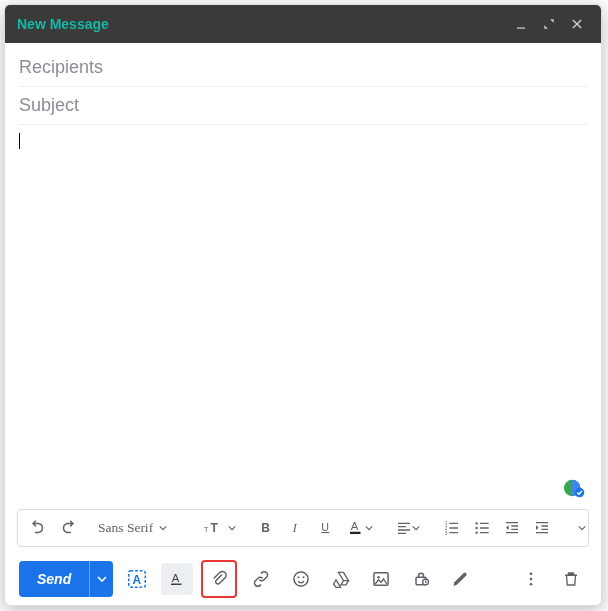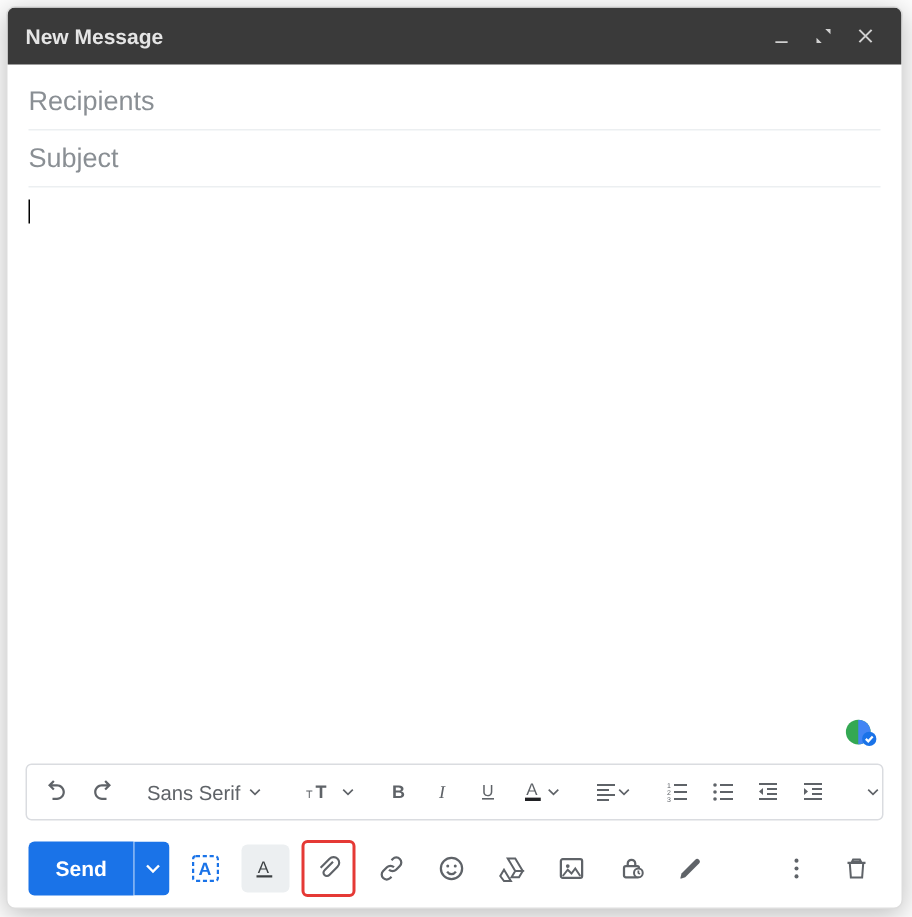--- a/index.html
+++ b/index.html
@@ -18,21 +18,21 @@
     background: #fff;
     border: 1px solid #ddd;
     border-radius: 6px;
     box-shadow: 0 4px 18px rgba(0,0,0,0.25);
     display: flex;
     flex-direction: column;
     overflow: hidden;
   }
   .titlebar {
     background: #3a3a3a;
-    color: #e5e5e5;
+    color: #14b8a6;
     height: 38px;
     display: flex;
     align-items: center;
     padding: 0 12px;
   }
   .titlebar .title {
     font-size: 14px;
     font-weight: bold;
     flex: 1;
   }
@@ -104,20 +104,21 @@
   }
   .font-family {
     display:flex; align-items:center; gap:4px;
     padding: 0 4px;
     cursor:pointer;
     color:#5f6368;
     font-size: 13.5px;
     height:28px;
     border-radius:3px;
     min-width: 86px;
+    font-family: Liberation Serif, serif;
   }
   .caret-down { margin-left:2px; }
 
   .action-bar {
     height: 52px;
     display:flex;
     align-items:center;
     padding: 0 14px;
     gap: 8px;
   }
@@ -127,20 +128,21 @@
   }
   .send-btn {
     background:#1a73e8;
     color:#fff;
     border:none;
     font-size:14px;
     font-weight:600;
     padding: 0 18px;
     border-radius: 4px 0 0 4px;
     cursor:pointer;
+    font-style:italic;
   }
   .send-more {
     background:#1a73e8;
     width:24px;
     border:none;
     border-left:1px solid rgba(255,255,255,0.35);
     border-radius: 0 4px 4px 0;
     display:flex; align-items:center; justify-content:center;
     cursor:pointer;
   }

